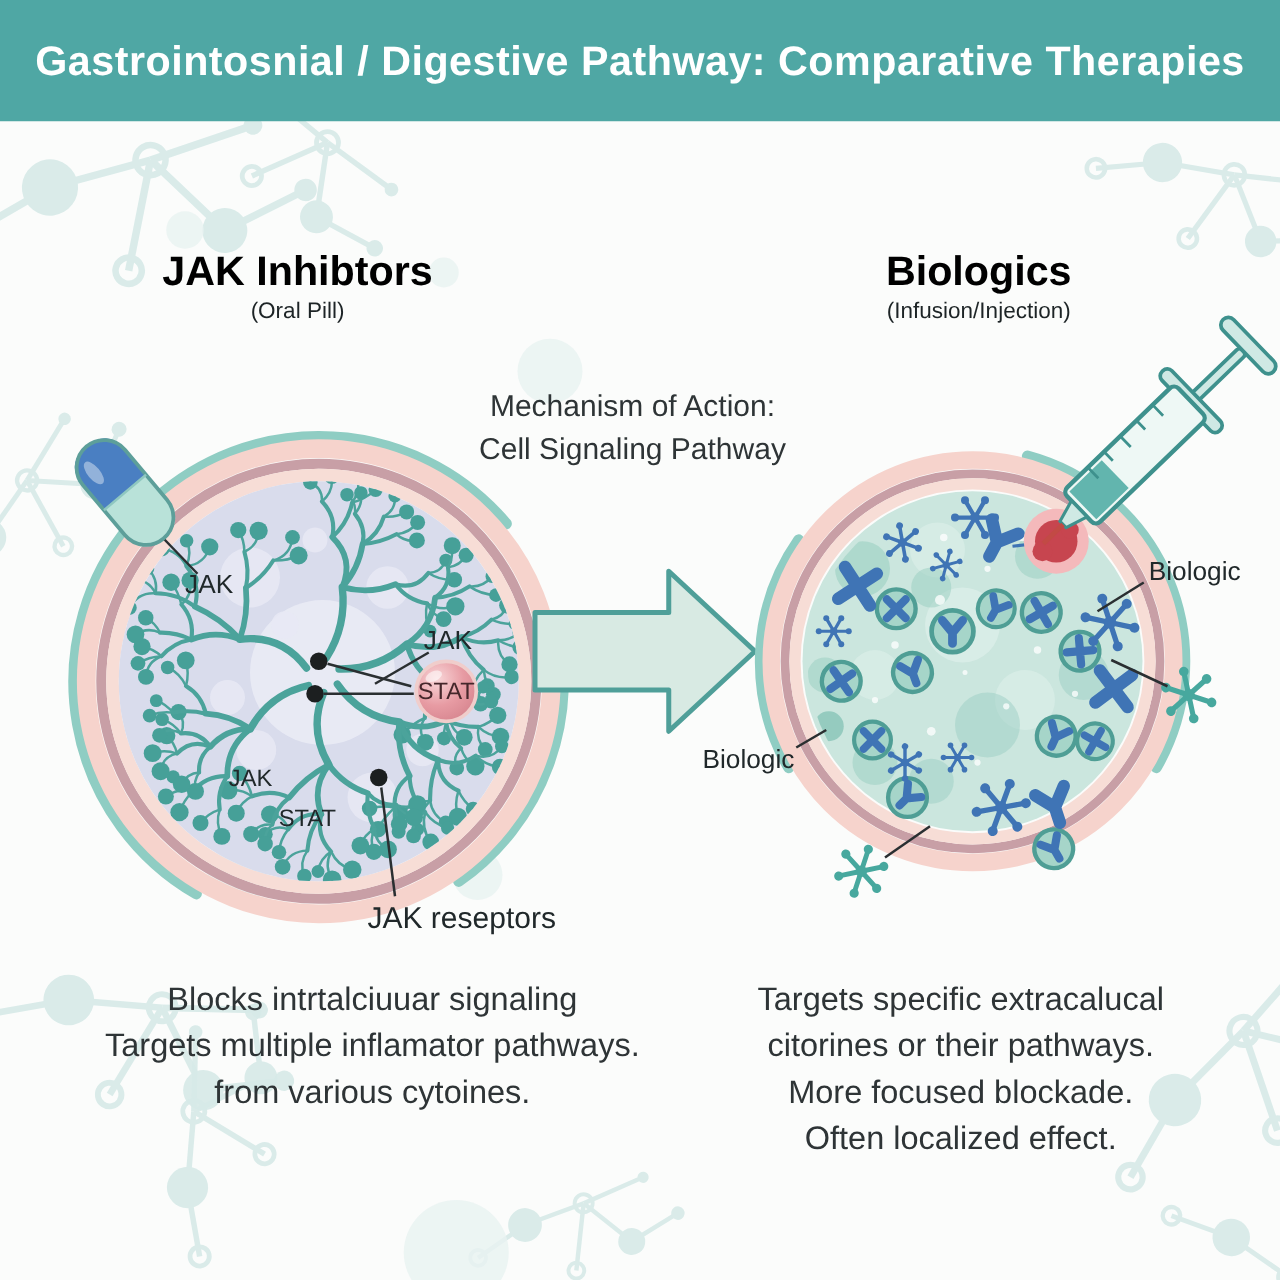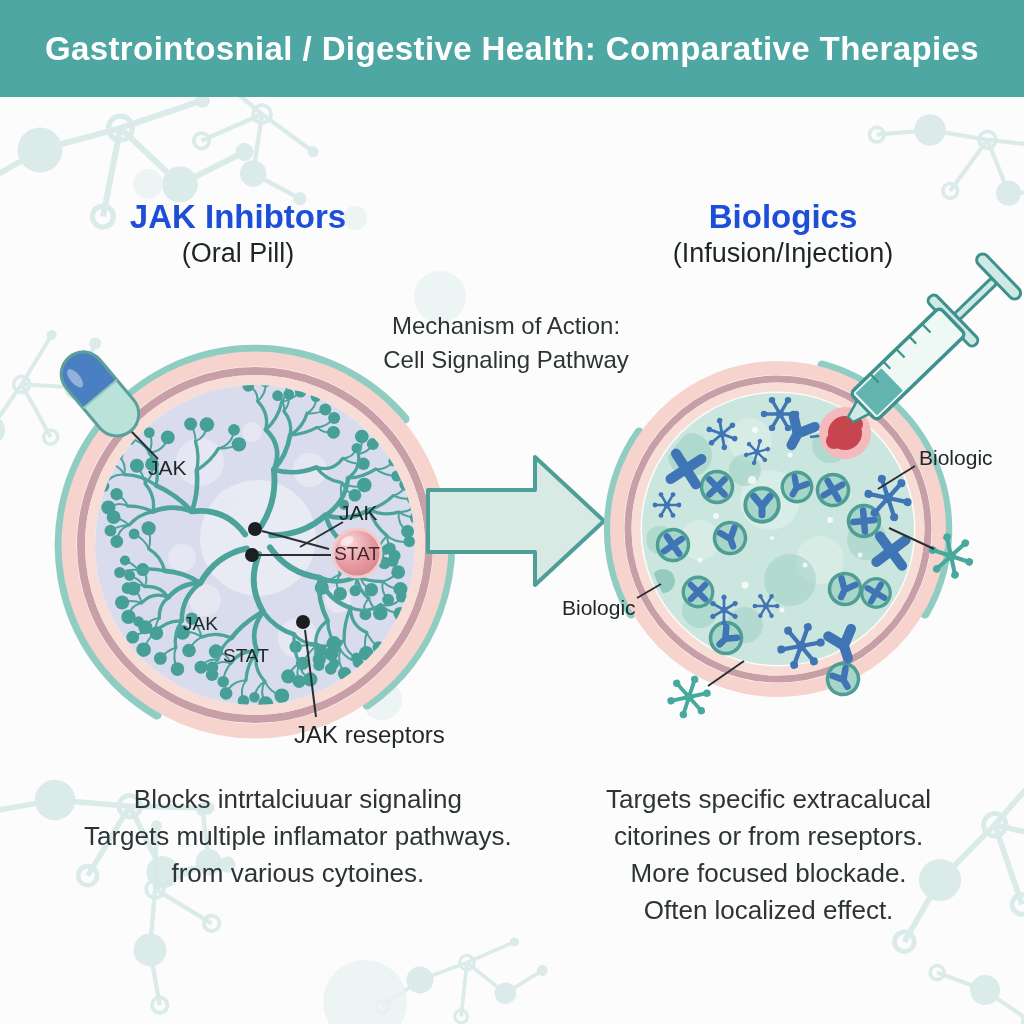--- a/index.html
+++ b/index.html
@@ -4,22 +4,22 @@
 <style>
   html,body{margin:0;padding:0;}
   body{width:1024px;height:1024px;overflow:hidden;background:#fbfcfb;
        font-family:"Liberation Sans",sans-serif;}
   .stage{position:relative;width:1024px;height:1024px;}
   .banner{position:absolute;top:0;left:0;width:1024px;height:97px;background:#4fa7a4;
           display:flex;align-items:center;justify-content:center;z-index:5;}
   .banner h1{margin:0;color:#ffffff;font-size:33px;font-weight:bold;letter-spacing:.4px;}
   svg.illo{position:absolute;left:0;top:0;z-index:1;}
   .lbl{position:absolute;z-index:6;color:#20282a;white-space:nowrap;text-align:center;}
-  .heading{font-size:33px;font-weight:bold;color:#1d4ed8;text-align:center;width:300px;}
-  .subheading{font-size:27px;color:#1d2426;width:300px;}
+  .heading{font-size:33px;font-weight:bold;color:#000000;text-align:center;width:300px;}
+  .subheading{font-size:18px;color:#1d2426;width:300px;}
   .caption{font-size:24px;color:#2e3436;text-align:center;line-height:34px;width:340px;}
   .desc{font-size:26px;color:#2e3436;line-height:37px;}
   .tag{font-size:21px;}
   .tag-sm{font-size:19px;}
   .tag-lg{font-size:24px;}
   .stat-label{font-size:19px;color:#45272b;width:56px;text-align:center;}
 </style>
 </head>
 <body>
 
@@ -634,21 +634,21 @@
         <rect x="-19" y="-62" width="38" height="124" rx="5" fill="#eef8f5" stroke="#3e918d" stroke-width="3.5"></rect>
         <rect x="-15.5" y="22" width="31" height="36" fill="#62b5ae"></rect>
         <path d="M-19 -38H-7M-19 -20H-9M-19 -2H-7M-19 16H-9M-19 34H-7" stroke="#3e918d" stroke-width="2.2"></path>
         <path d="M-9 62L9 62L3.5 80L-3.5 80Z" fill="#cfe9e4" stroke="#3e918d" stroke-width="2.5"></path>
         <rect x="-2" y="80" width="4" height="22" fill="#c24a45"></rect>
       </g>
     </g>
   </svg>
 
   <header class="banner">
-    <h1>Gastrointosnial / Digestive Health: Comparative Therapies</h1>
+    <h1>Gastrointosnial / Digestive Pathway: Comparative Therapies</h1>
   </header>
 
   <div class="lbl heading" style="left:88px;top:198px">JAK Inhibtors</div>
   <div class="lbl subheading" style="left:88px;top:238px">(Oral Pill)</div>
 
   <div class="lbl heading" style="left:633px;top:198px">Biologics</div>
   <div class="lbl subheading" style="left:633px;top:238px">(Infusion/Injection)</div>
 
   <div class="lbl caption" style="left:336px;top:309px">
     <div>Mechanism of Action:</div>
@@ -665,17 +665,17 @@
   <div class="lbl tag" style="left:562px;top:596px">Biologic</div>
   <div class="lbl tag" style="left:919px;top:446px">Biologic</div>
 
   <div class="lbl desc" style="left:84px;top:781px">
     <div>Blocks intrtalciuuar signaling</div>
     <div>Targets multiple inflamator pathways.</div>
     <div>from various cytoines.</div>
   </div>
   <div class="lbl desc" style="left:606px;top:781px">
     <div>Targets specific extracalucal</div>
-    <div>citorines or from reseptors.</div>
+    <div>citorines or their pathways.</div>
     <div>More focused blockade.</div>
     <div>Often localized effect.</div>
   </div>
 </div>
 
 </body></html>

